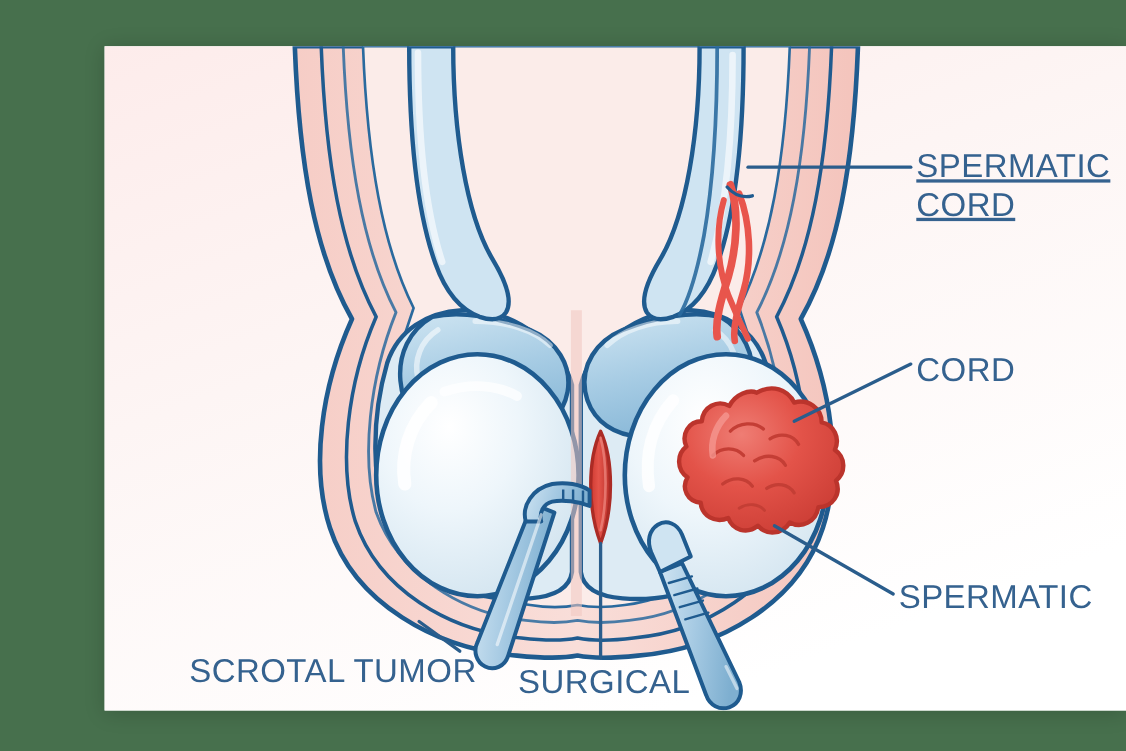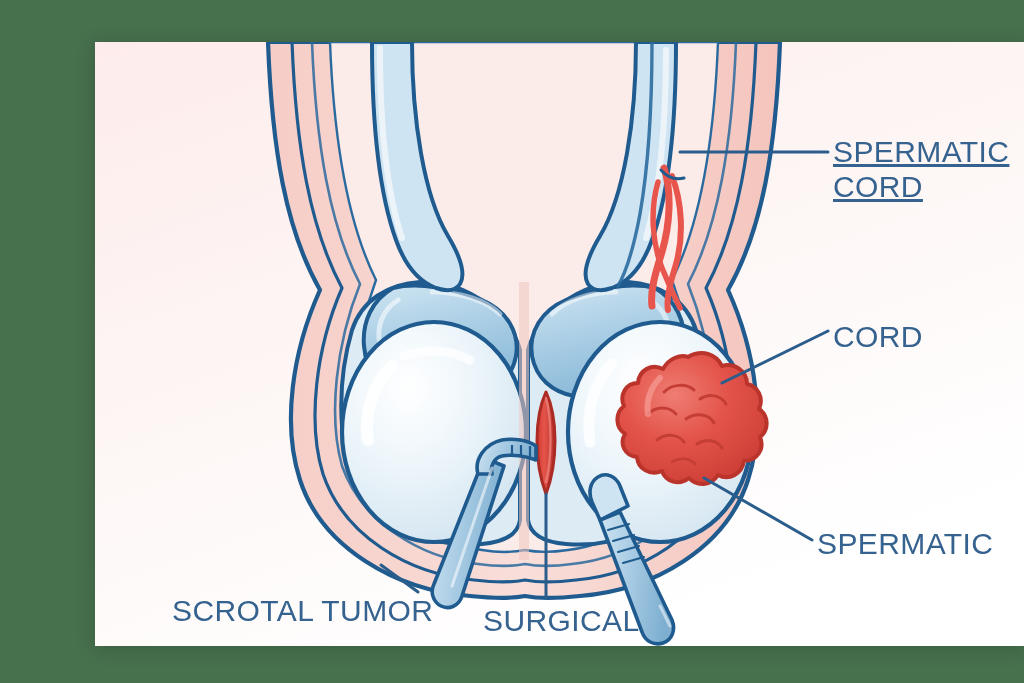--- a/index.html
+++ b/index.html
@@ -321,16 +321,16 @@
         <line x1="381" y1="565" x2="418" y2="592"></line>
         <line x1="546" y1="494" x2="546" y2="598"></line>
       </g>
     </svg>
 
     <div class="lbl" id="lbl-spermatic" style="left:738px; top:93px;">SPERMATIC
 CORD</div>
     <div class="lbl" id="lbl-tumor" style="left:738px; top:278px;">CORD</div>
     <div class="lbl" id="lbl-testicle" style="left:722px; top:485px;">SPERMATIC</div>
     <div class="lbl" id="lbl-scrotal" style="left:77px; top:552px;">SCROTAL TUMOR</div>
-    <div class="lbl" id="lbl-surgical" style="left:376px; top:562px;margin-left:12px;">SURGICAL</div>
+    <div class="lbl" id="lbl-surgical" style="left:376px; top:562px;">SURGICAL</div>
 
   </div>
 </div>
 
 </body></html>

